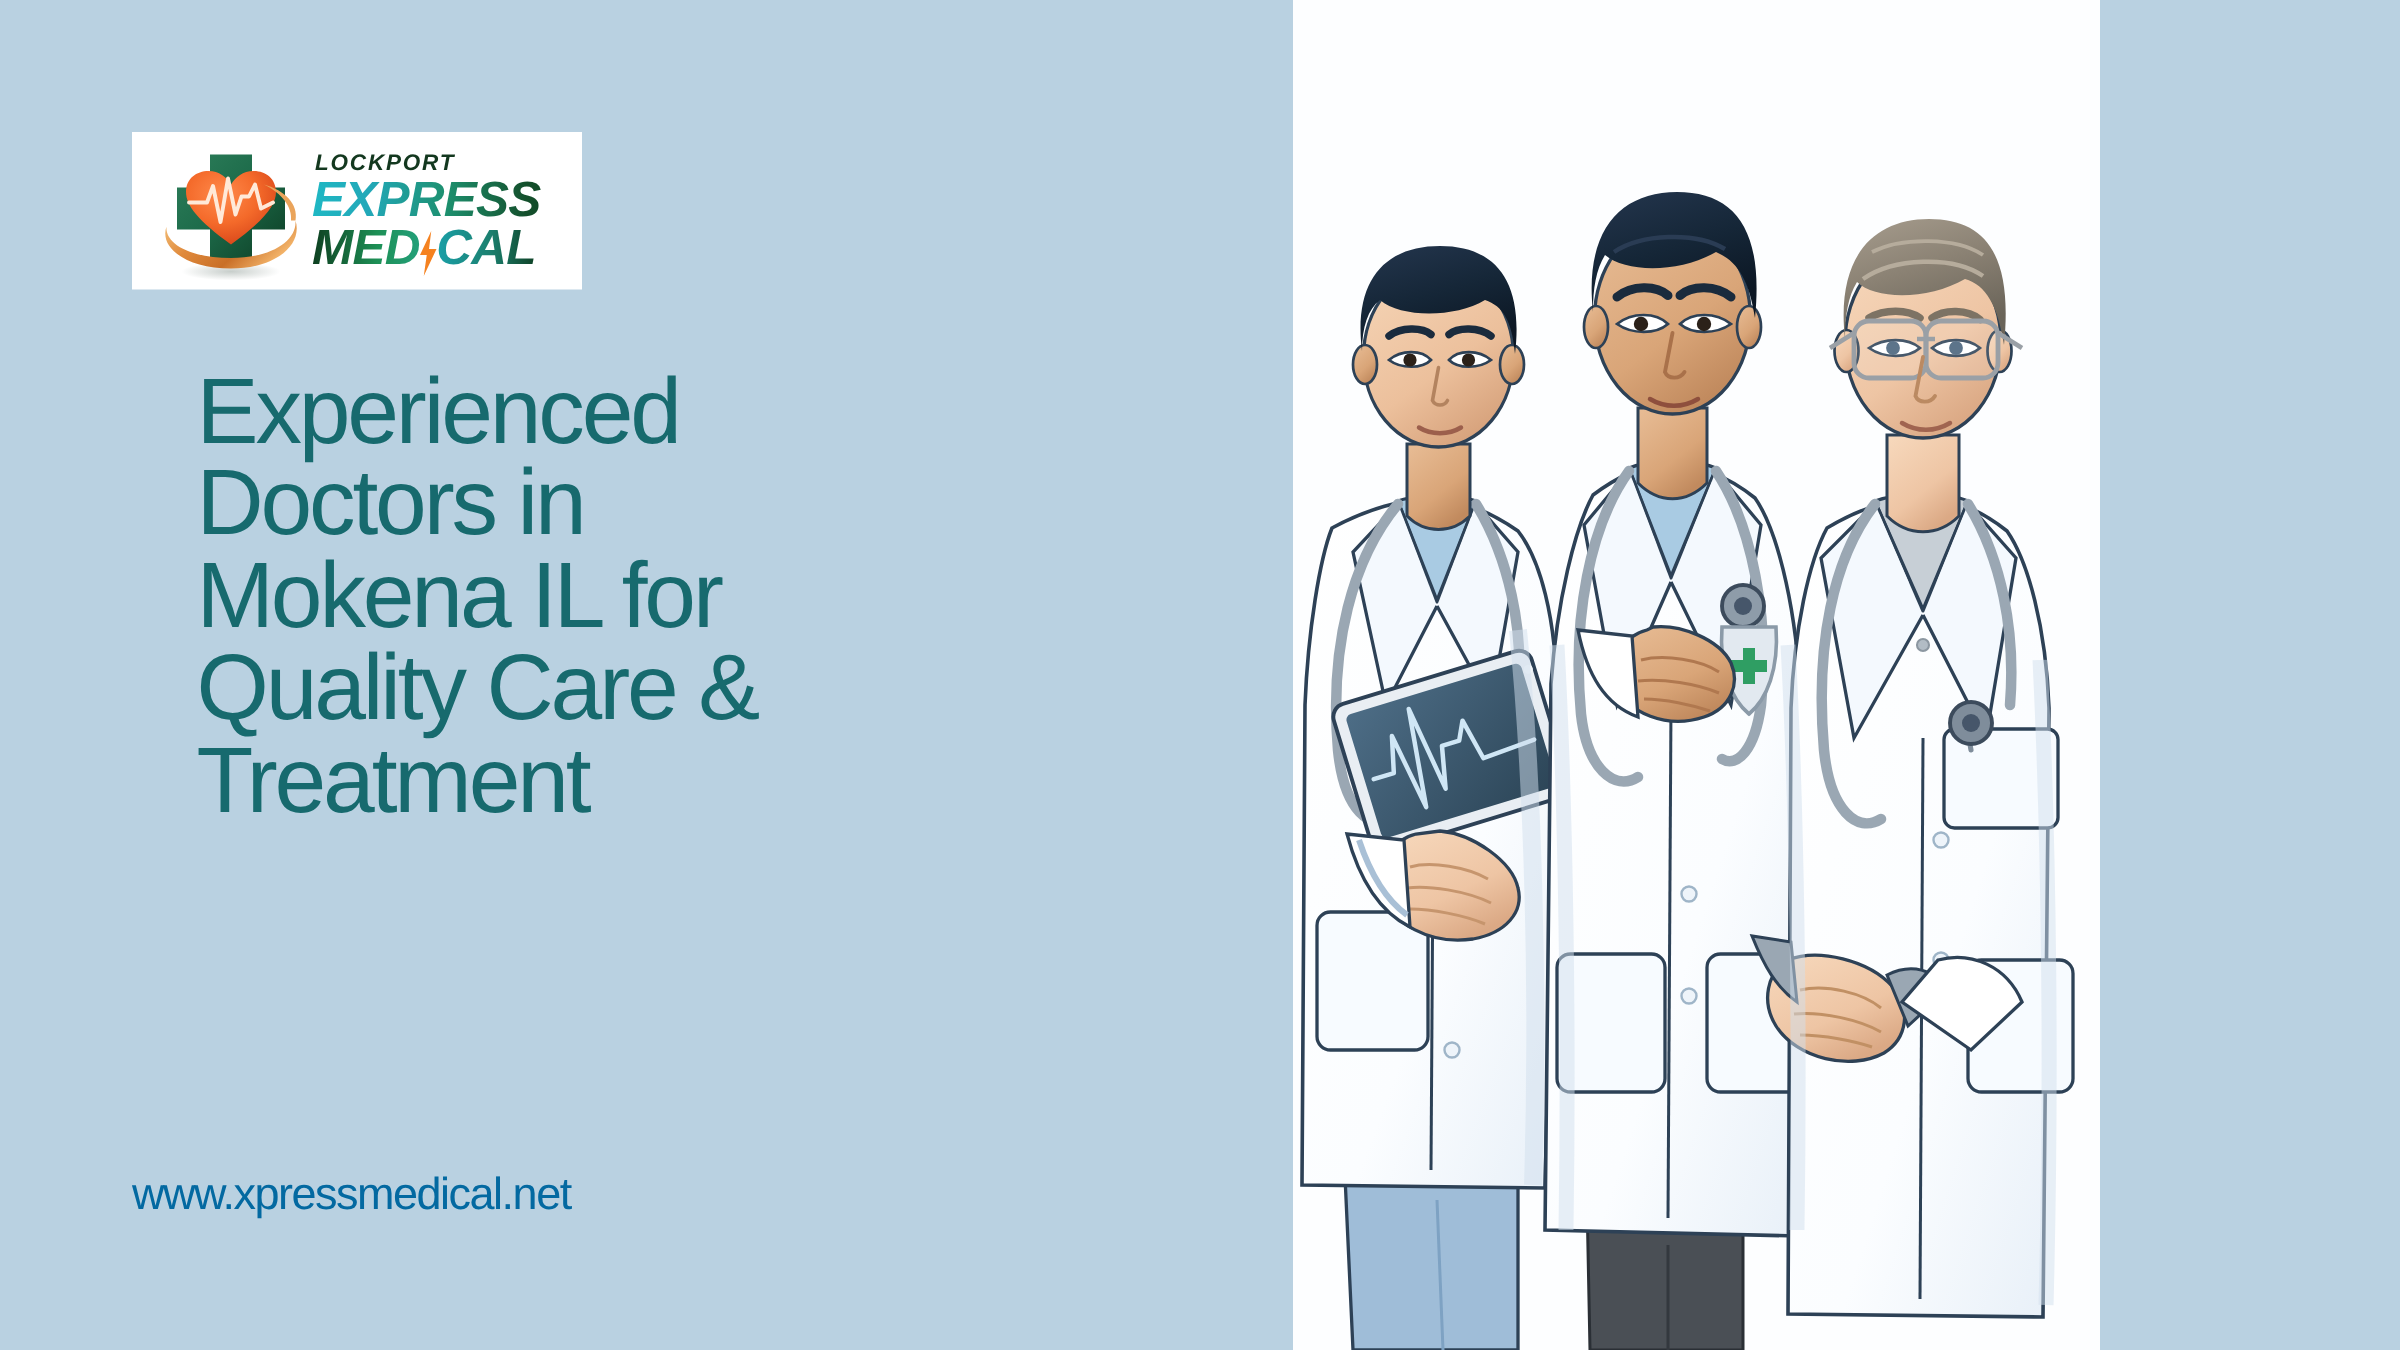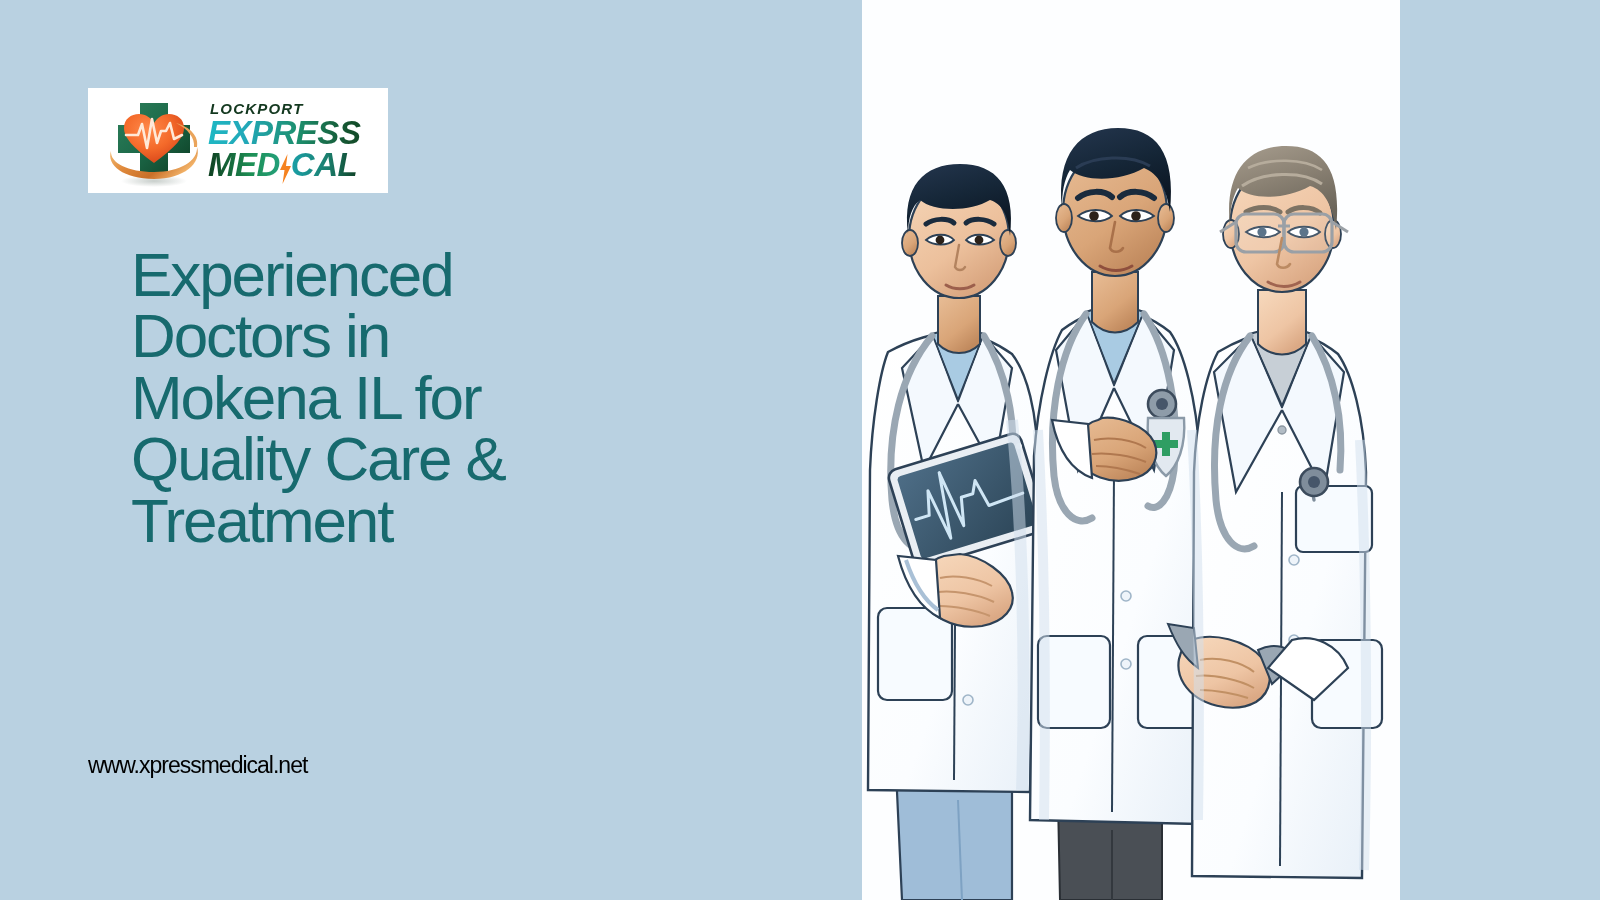--- a/index.html
+++ b/index.html
@@ -108,23 +108,23 @@
     line-height:0.99;
     letter-spacing:-2.1px;
     font-family:"Liberation Sans", sans-serif;
     white-space:pre-line;
     margin-left:43px;
   }
 
   
   .site-url {
     position:absolute;
-    left:88px; top:752px;
-    color:#000000;
-    font-size:23px;
+    left:88px; top:780px;
+    color:#0369a1;
+    font-size:30px;
     letter-spacing:-1px;
     font-family:"Liberation Sans", sans-serif;
   }
 
   
   .photo-panel {
     position:absolute;
     left:862px; top:0;
     width:538px; height:900px;
     background:#fdfefe;

